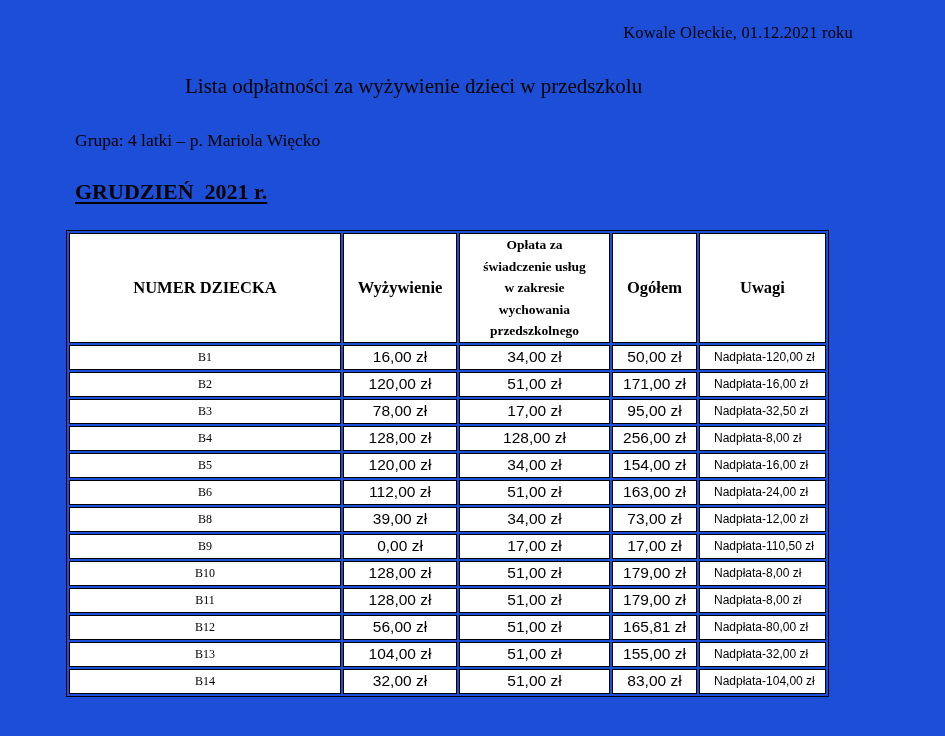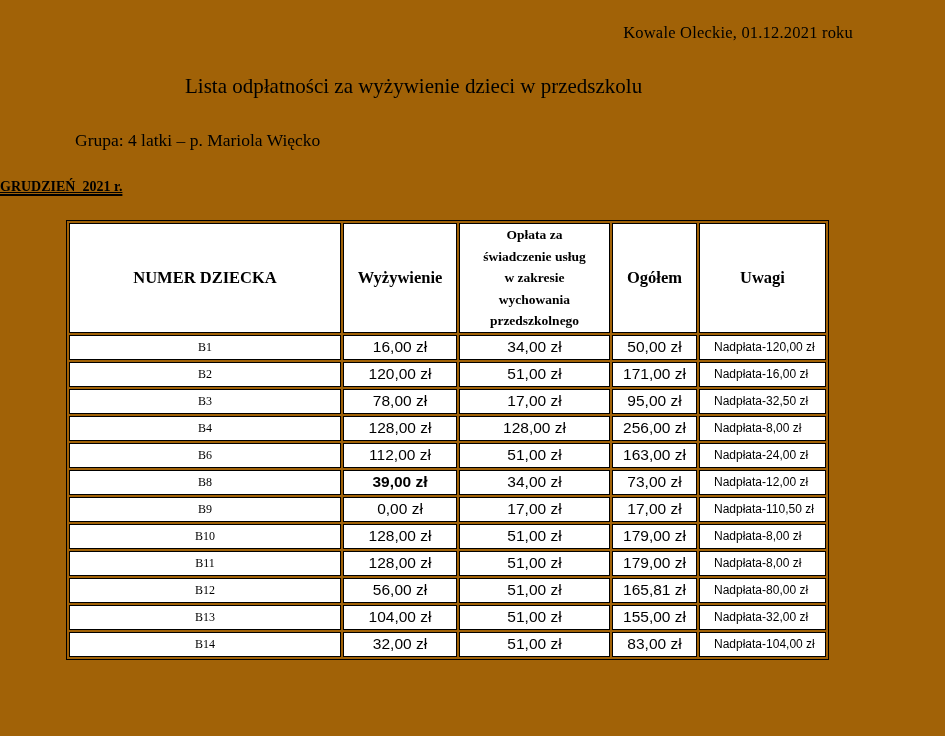--- a/index.html
+++ b/index.html
@@ -6,45 +6,45 @@
   html, body { background: #fff; }
   body {
     width: 945px; height: 736px;
     font-family: "Liberation Serif", serif;
     color: #000;
     overflow: hidden;
   }
   .page {
     position: relative;
     width: 945px; height: 736px;
-    background: #a16207;
+    background: #1d4ed8;
   }
   .date-line {
     padding-top: 23px;
     padding-right: 92px;
     text-align: right;
     font-size: 16.5px;
     letter-spacing: 0.2px;
   }
   .doc-title {
     margin-top: 31px;
     margin-left: 185px;
     font-size: 21px;
   }
   .group-line {
     margin-top: 31px;
     margin-left: 75px;
     font-size: 17.5px;
   }
   .month-heading {
     margin-top: 28px;
-    font-size: 14px;
+    margin-left: 75px;
+    font-size: 22px;
     font-weight: bold;
     white-space: pre;
-    text-decoration: underline;
   }
   .month-heading span {
     text-decoration: underline;
     text-decoration-thickness: 2px;
     text-underline-offset: 3px;
   }
   table.payments {
     margin-top: 25px;
     margin-left: 66px;
     border-collapse: separate;
@@ -83,21 +83,21 @@
   td.cell-money {
     font-family: "Liberation Sans", sans-serif;
     font-size: 15.5px;
   }
   td.cell-uwagi {
     font-family: "Liberation Sans", sans-serif;
     font-size: 12px;
     text-align: left;
     padding-left: 14px;
   }
-  .bold { font-weight: bold; }
+  .bold { font-weight: normal; }
 </style>
 </head>
 <body>
 
 <div class="page">
 
   <div class="date-line">Kowale Oleckie, 01.12.2021 roku</div>
 
   <div class="doc-title">Lista odpłatności za wyżywienie dzieci w przedszkolu</div>
 
@@ -146,20 +146,27 @@
           <td class="cell-uwagi">Nadpłata-32,50 zł</td>
         </tr>
         <tr>
           <td class="cell-id">B4</td>
           <td class="cell-money">128,00 zł</td>
           <td class="cell-money">128,00 zł</td>
           <td class="cell-money">256,00 zł</td>
           <td class="cell-uwagi">Nadpłata-8,00 zł</td>
         </tr>
         <tr>
+          <td class="cell-id">B5</td>
+          <td class="cell-money">120,00 zł</td>
+          <td class="cell-money">34,00 zł</td>
+          <td class="cell-money">154,00 zł</td>
+          <td class="cell-uwagi">Nadpłata-16,00 zł</td>
+        </tr>
+        <tr>
           <td class="cell-id">B6</td>
           <td class="cell-money">112,00 zł</td>
           <td class="cell-money">51,00 zł</td>
           <td class="cell-money">163,00 zł</td>
           <td class="cell-uwagi">Nadpłata-24,00 zł</td>
         </tr>
         <tr>
           <td class="cell-id">B8</td>
           <td class="cell-money bold">39,00 zł</td>
           <td class="cell-money">34,00 zł</td>

